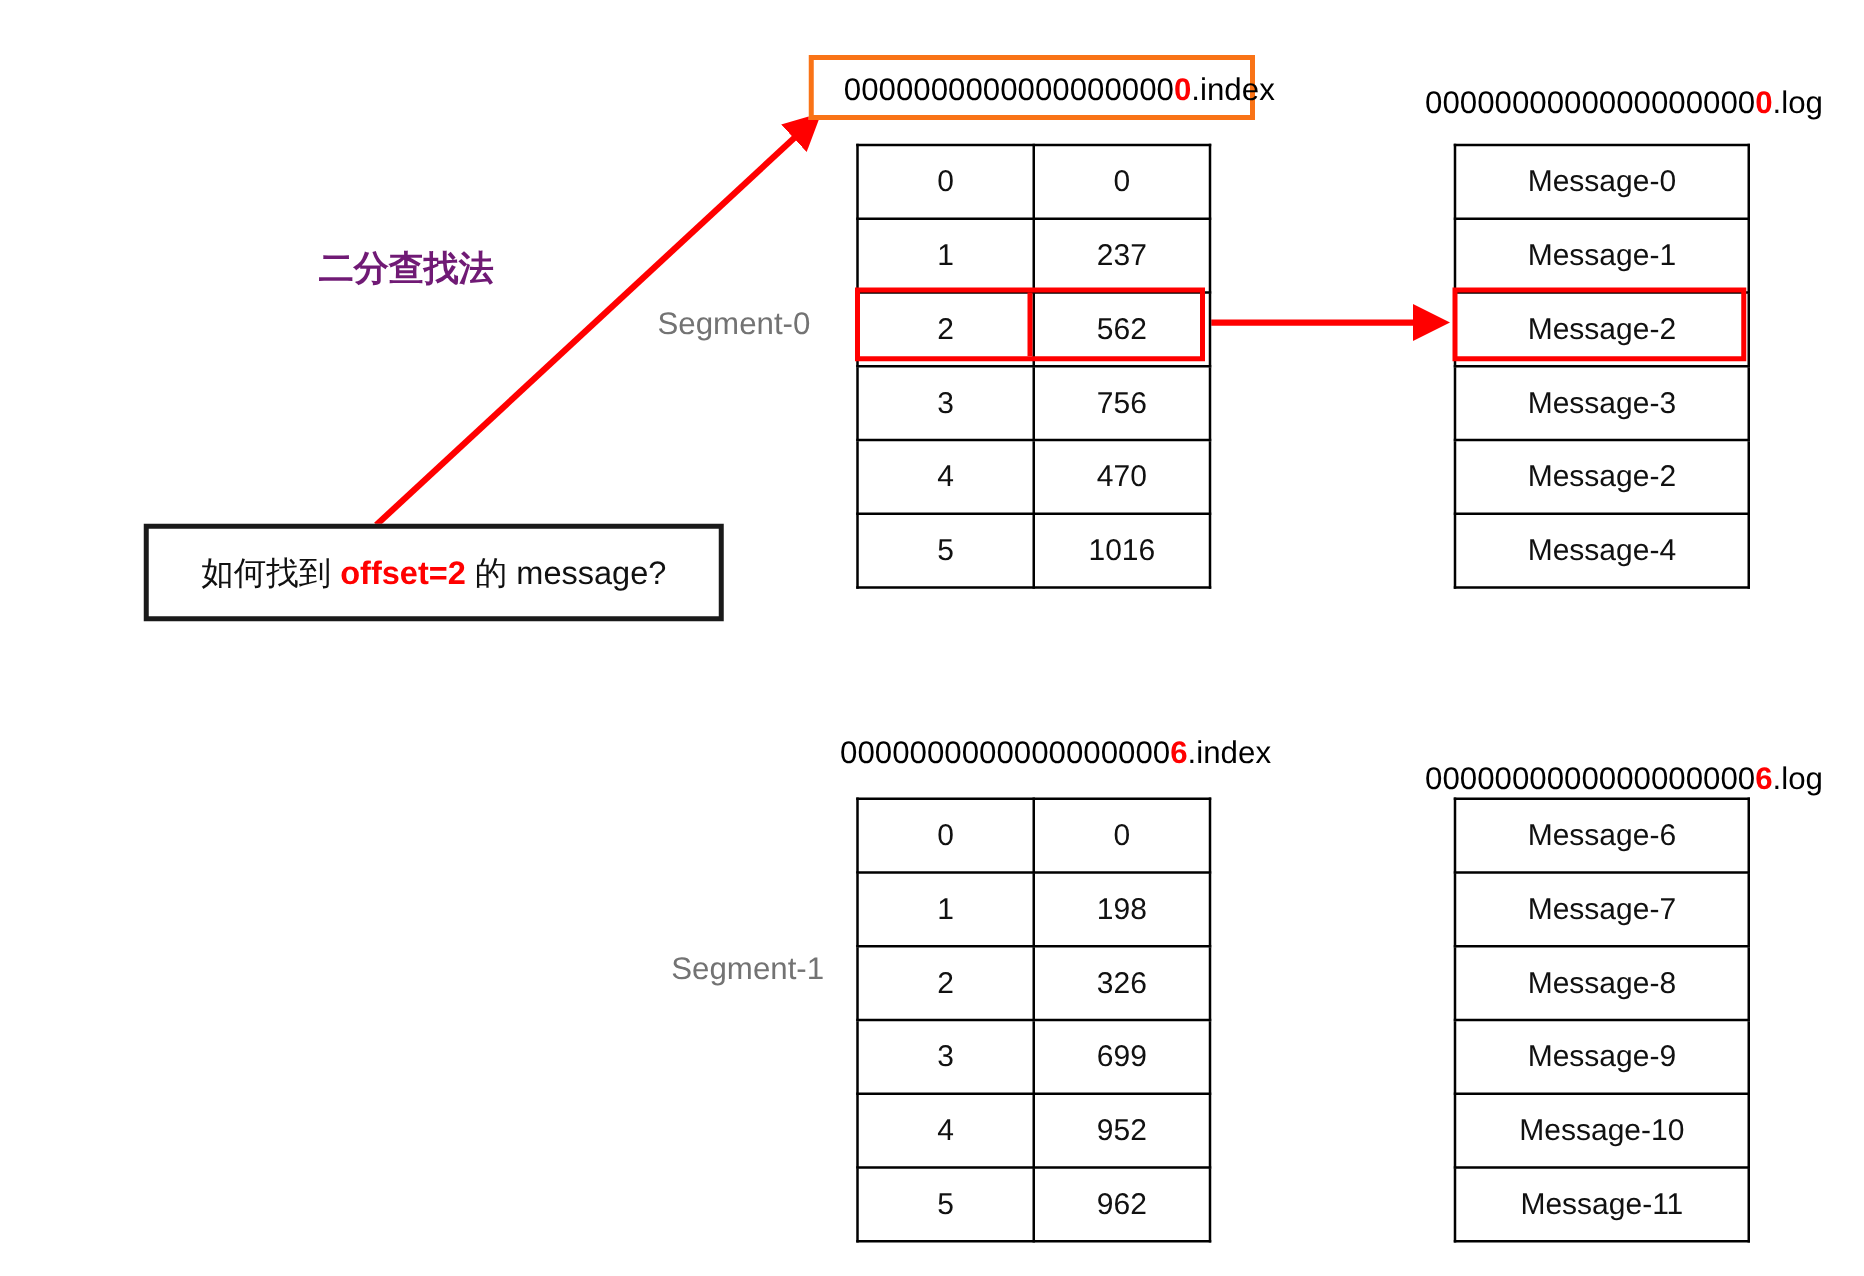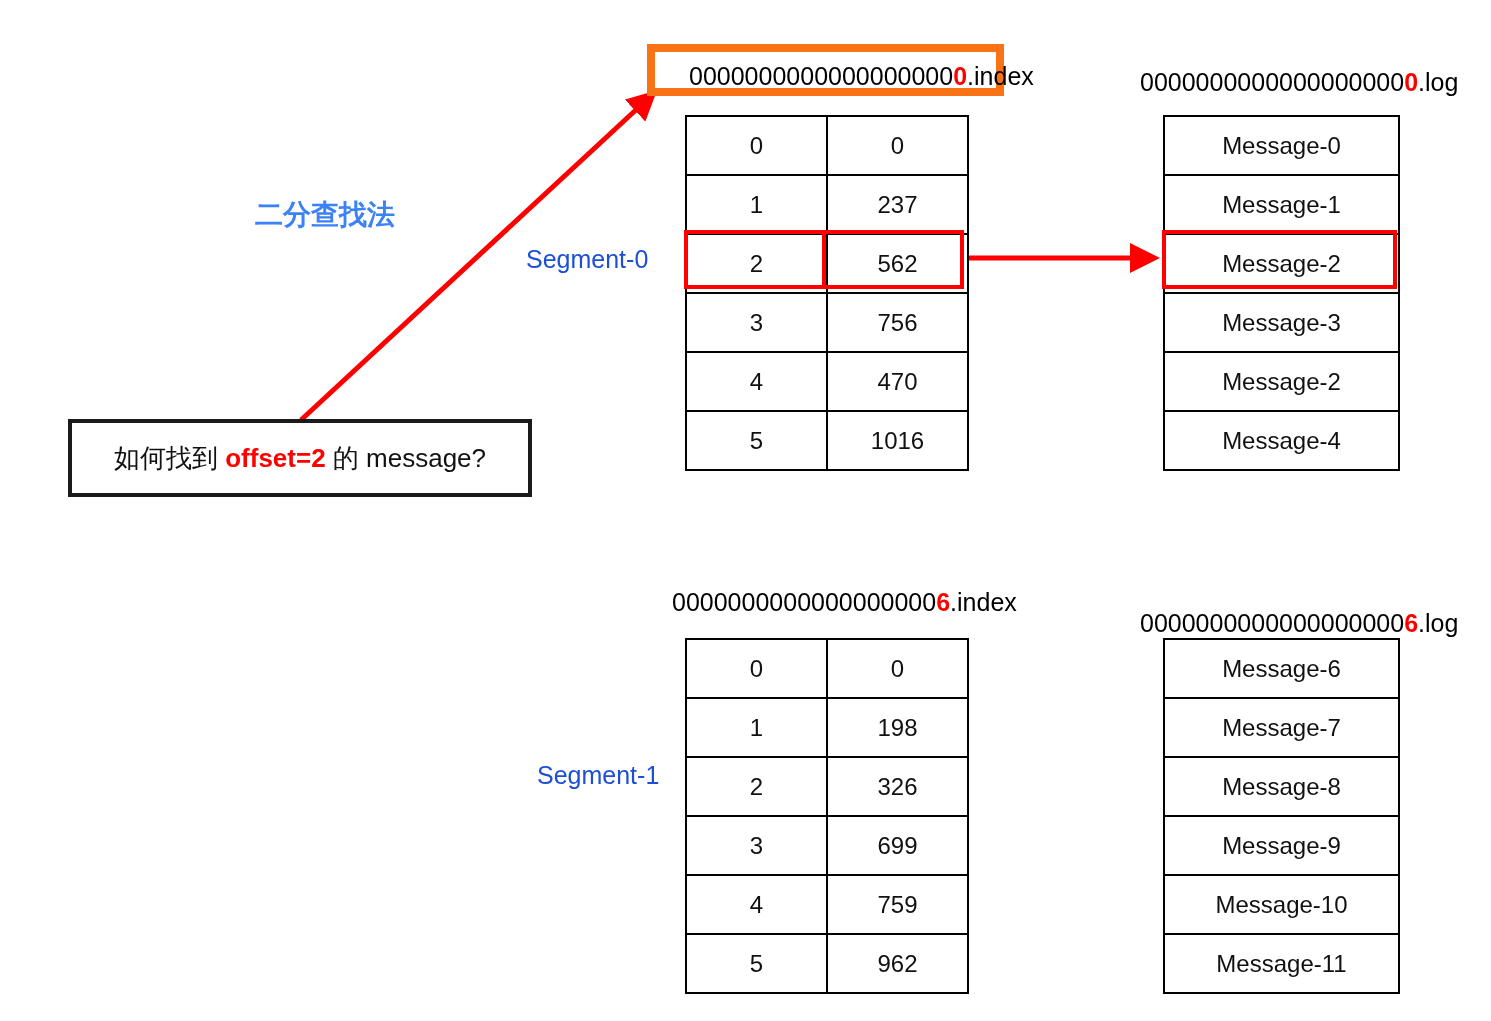--- a/index.html
+++ b/index.html
@@ -28,22 +28,22 @@
     letter-spacing: 0px;
     color: #000000;
     white-space: nowrap;
     text-align: center;
   }
   .filename .zeros { color: #000000; }
   .filename .hl { color: #ff0000; font-weight: bold; }
   .filename .ext { color: #000000; }
 
   .filename-boxed {
-    border: 8px solid #f97316;
-    padding: 10px 18px 12px 34px;
+    border: 4px solid #f97316;
+    padding: 10px 18px 12px 24px;
     box-sizing: border-box;
     background: #ffffff;
   }
 
   
   .tbl {
     border-collapse: collapse;
     background: #ffffff;
     table-layout: fixed;
   }
@@ -76,40 +76,41 @@
     top: 0; bottom: 0;
     left: 50%;
     width: 4px;
     margin-left: -2px;
     background: #ff0000;
   }
 
   
   .seg-label {
     font-size: 25px;
-    color: #1d4ed8;
+    color: #737373;
     white-space: nowrap;
   }
 
   
   .annot-red {
-    color: #3b82f6;
+    color: #701a75;
     font-size: 28px;
     font-weight: bold;
     white-space: nowrap;
   }
 
   
   .question-box {
     border: 4px solid #1a1a1a;
     background: #ffffff;
     box-sizing: border-box;
     display: flex;
     align-items: center;
     justify-content: center;
+    margin-left: 47px;
   }
   .question-text {
     font-size: 26px;
     color: #111111;
     white-space: nowrap;
   }
   .question-text .em {
     color: #ff0000;
     font-weight: bold;
   }
@@ -233,21 +234,21 @@
       <tr>
         <td>2</td>
         <td>326</td>
       </tr>
       <tr>
         <td>3</td>
         <td>699</td>
       </tr>
       <tr>
         <td>4</td>
-        <td>759</td>
+        <td>952</td>
       </tr>
       <tr>
         <td>5</td>
         <td>962</td>
       </tr>
     </tbody>
   </table>
 
   <table class="tbl log-tbl abs" style="left:1163px; top:638px;">
     <tbody>

